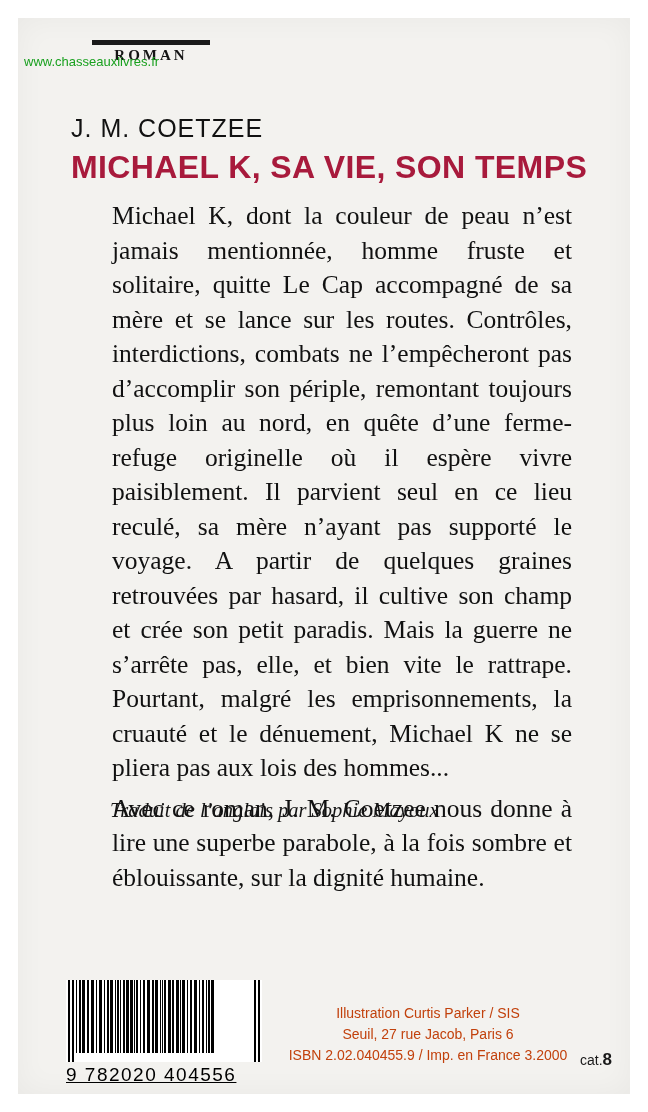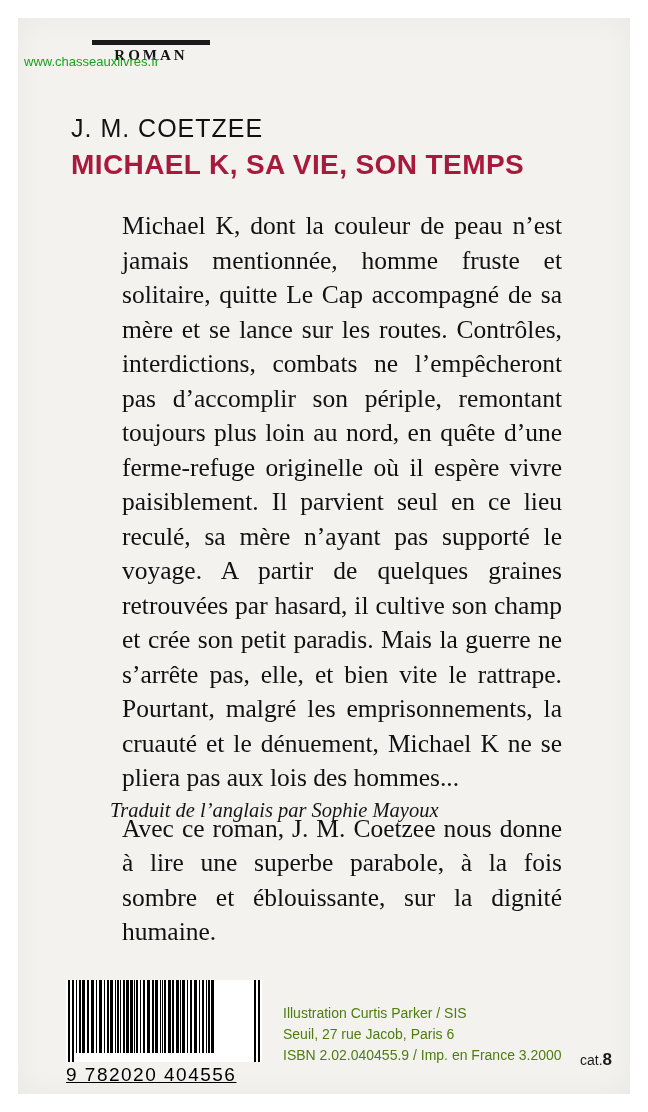--- a/index.html
+++ b/index.html
@@ -80,40 +80,40 @@
     letter-spacing: 1px;
     color: #111111;
     font-weight: normal;
   }
   .book-title {
     position: absolute;
     left: 53px;
     top: 131px;
     font-family: "Liberation Sans", sans-serif;
     font-weight: bold;
-    font-size: 28px;
+    font-size: 32px;
     letter-spacing: 0.4px;
     color: #a81a3c;
   }
 
   
   .blurb {
     position: absolute;
     left: 88px;
     top: 175px;
     width: 472px;
     font-family: "Liberation Serif", serif;
     font-size: 25.5px;
     line-height: 34.5px;
     color: #111111;
     text-align: justify;
     text-justify: inter-word;
   }
   .blurb p {
-    margin: 16px;
+    margin: 6px;
   }
   .blurb p.second {
     margin-top: 0px;
   }
 
   
   .credits {
     position: absolute;
     left: 92px;
     top: 770px;
@@ -128,21 +128,22 @@
 
   
   .imprint {
     position: absolute;
     left: 265px;
     top: 985px;
     width: 290px;
     font-family: "Liberation Sans", sans-serif;
     font-size: 14px;
     line-height: 21px;
-    color: #4d7c0f;
+    color: #c2410c;
+    text-align: center;
   }
   .cat {
     position: absolute;
     right: 18px;
     top: 1032px;
     font-family: "Liberation Sans", sans-serif;
     font-size: 14px;
     color: #1a1a1a;
   }
   .cat b {

